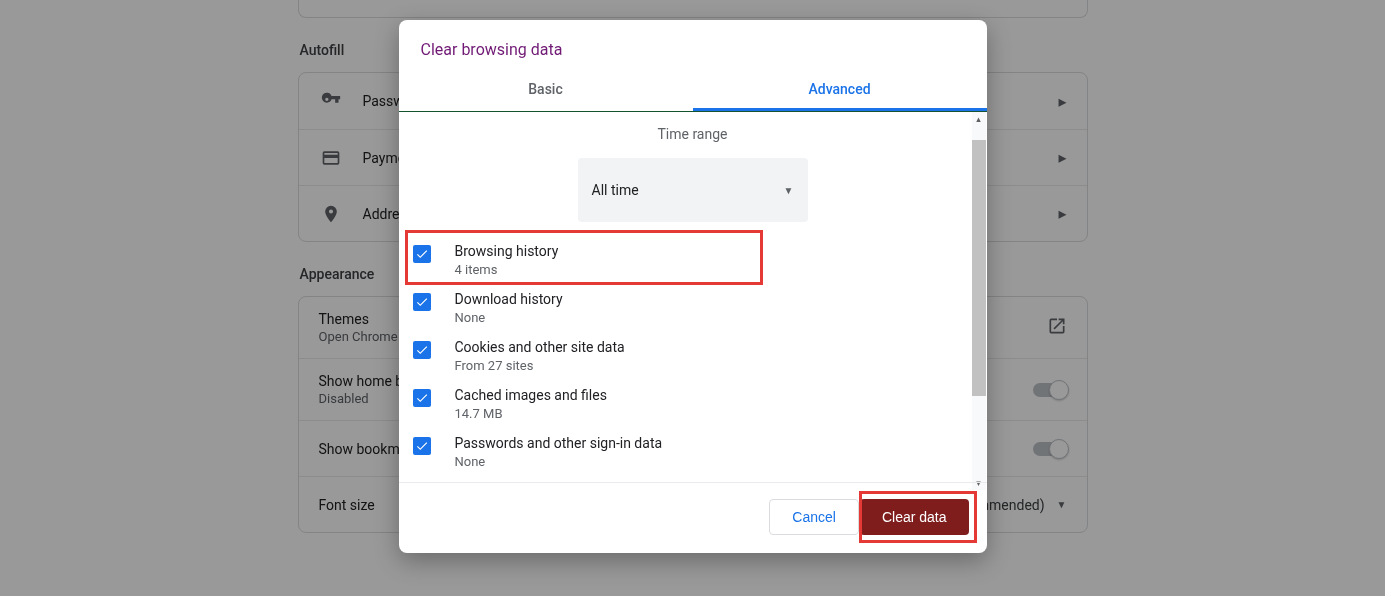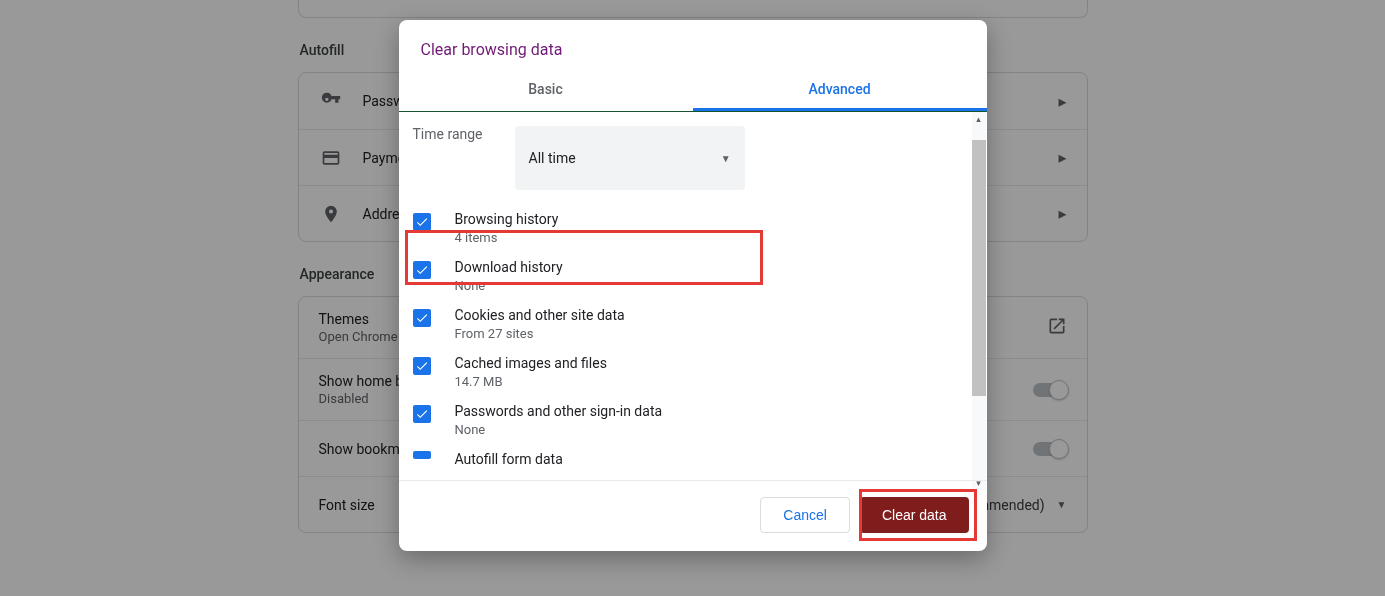--- a/index.html
+++ b/index.html
@@ -114,23 +114,24 @@
       bottom: 0; left: 0; right: 0;
       height: 3px;
       background: #1a73e8;
     }
     .dialog-body {
       padding: 0;
       position: relative;
     }
     .time-range-row {
       display: flex;
-      align-items: flex-start;
+      align-items: center;
       padding: 14px 14px;
-      gap: 32px;
+      gap: 16px;
+      flex-direction: column;
     }
     .time-range-label {
       color: #5f6368;
       font-size: 14px;
     }
     .time-select {
       background: #f1f3f4;
       border: none;
       border-radius: 4px;
       padding: 24px 14px;
@@ -197,21 +198,21 @@
     }
     .scroll-arrow {
       color: #606060;
       font-size: 9px;
       text-align: center;
       line-height: 14px;
     }
     .dialog-footer {
       display: flex;
       justify-content: flex-end;
-      gap: 10px;
+      gap: 1px;
       padding: 16px 18px 18px 18px;
       border-top: 1px solid #e8eaed;
       position: relative;
     }
     .btn {
       padding: 9px 22px;
       border-radius: 4px;
       font-size: 14px;
       font-weight: 500;
       cursor: pointer;
@@ -363,26 +364,20 @@
           <div class="checkbox">
               <svg viewBox="0 0 24 24" fill="#fff">
                 <path d="M9 16.17 4.83 12l-1.42 1.41L9 19 21 7l-1.41-1.41z"></path>
               </svg>
             </div>
           <div class="check-text">
             <div class="primary">Passwords and other sign-in data</div>
             <div class="secondary">None</div>
           </div>
         </div>
-        <div class="check-item">
-          <div class="checkbox" style="background:#1a73e8;height:8px;margin-top:0;overflow:hidden"></div>
-          <div class="check-text">
-            <div class="primary">Autofill form data</div>
-          </div>
-        </div>
       </div>
       <div class="scrollbar" style="top:0;height:378px">
         <div class="scroll-arrow">▴</div>
         <div class="scroll-thumb"></div>
         <div class="scroll-arrow" style="position:absolute;bottom:0;width:100%">▾</div>
       </div>
     </div>
     <div class="dialog-footer">
       <button class="btn btn-cancel">Cancel</button>
       <button class="btn btn-primary">Clear data</button>

